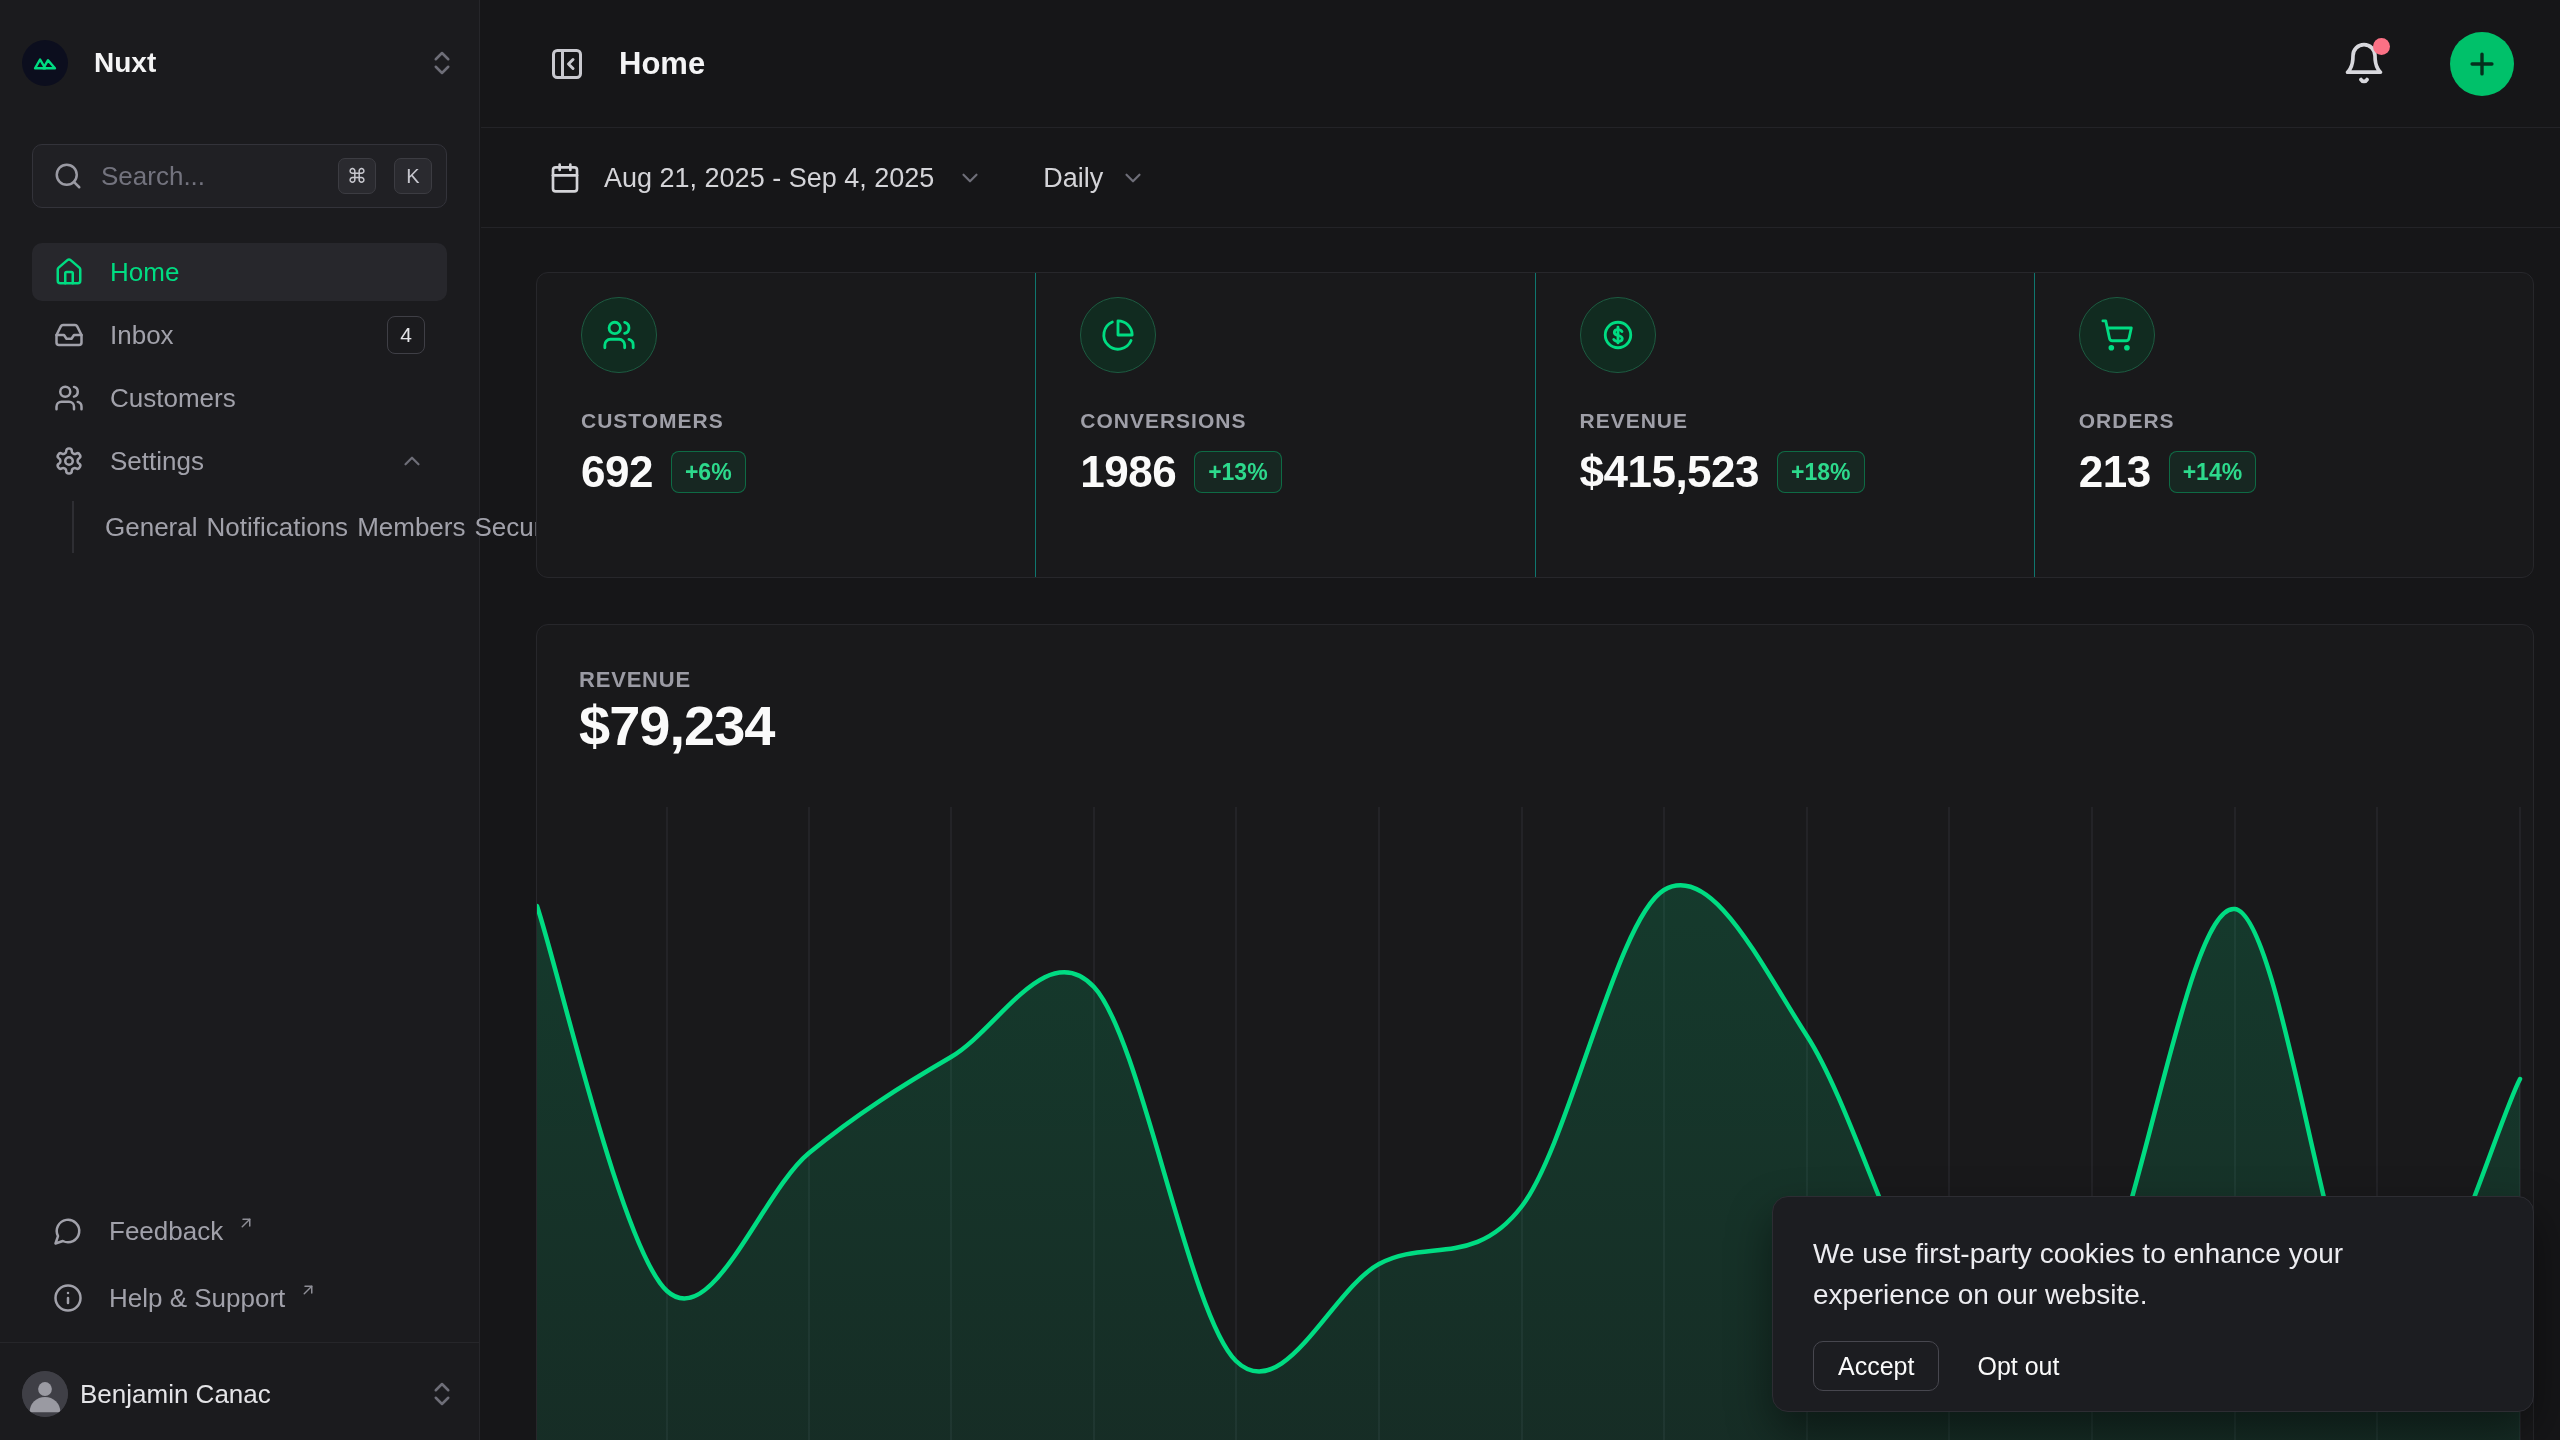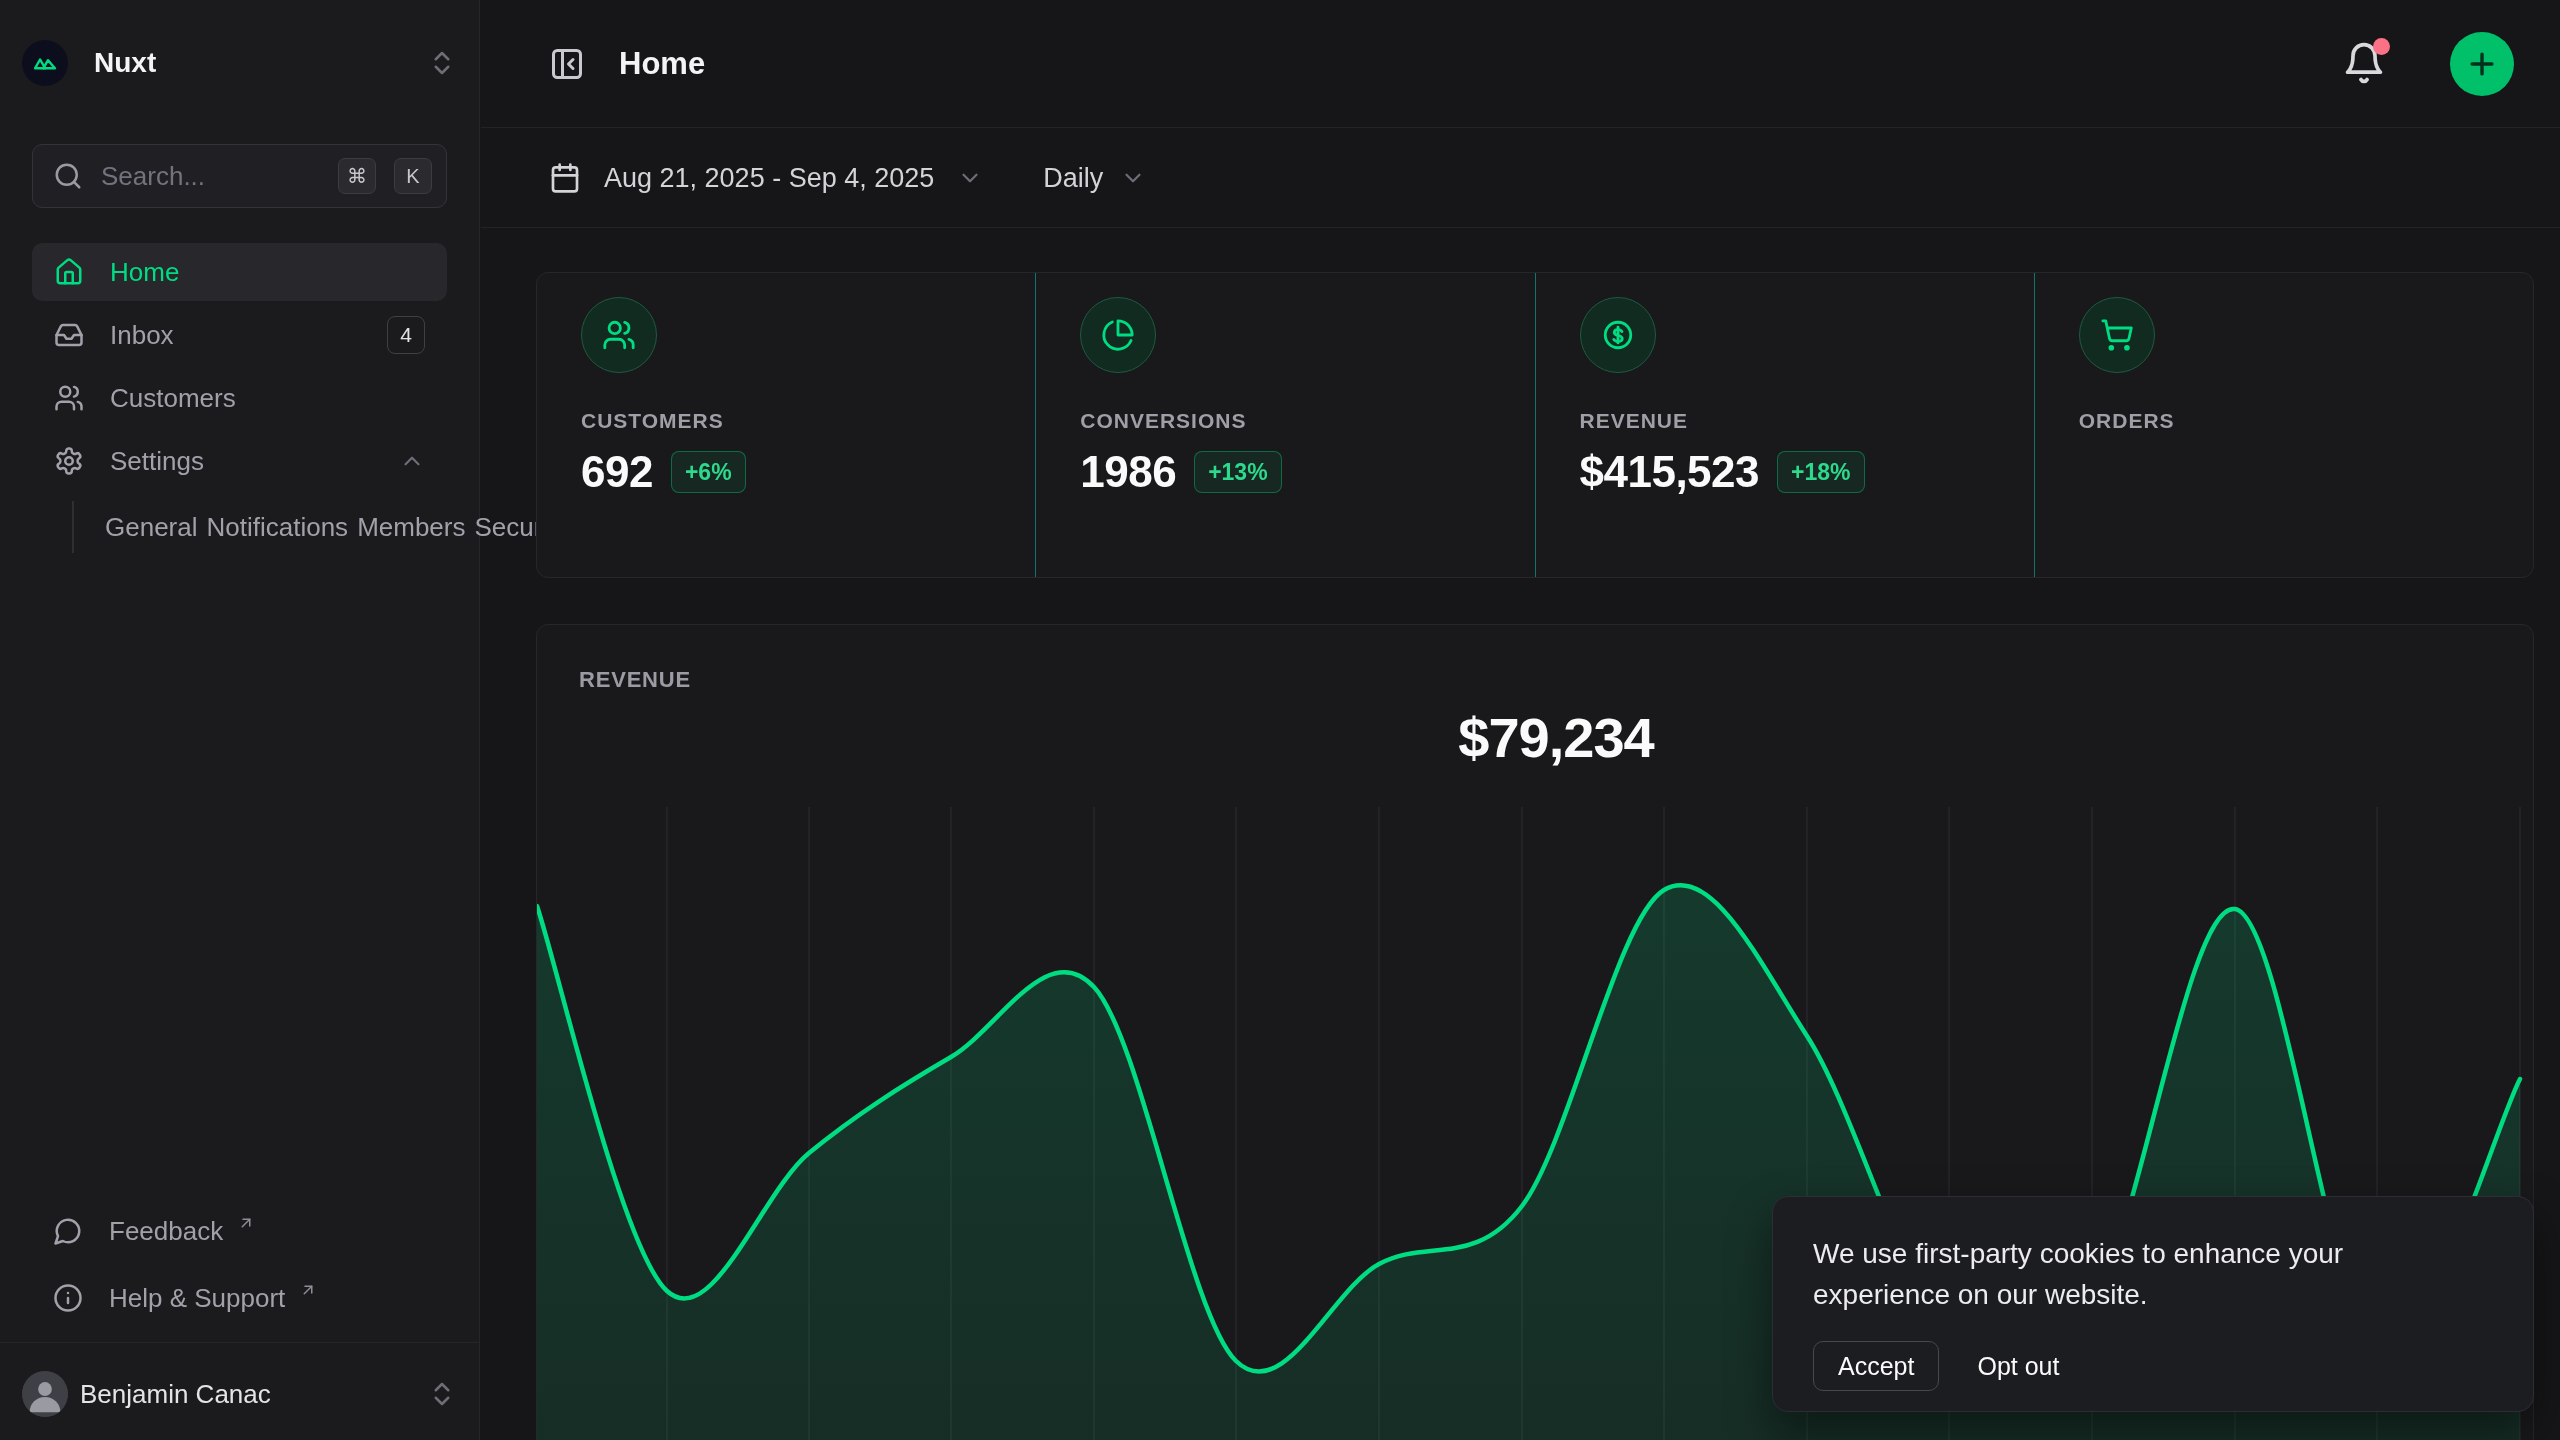--- a/index.html
+++ b/index.html
@@ -62,21 +62,21 @@
   .stat-label { margin-top:36px; font-size:21px; font-weight:600; letter-spacing:1px; color:#9f9fa8; }
   .stat-value-row { margin-top:14px; display:flex; align-items:center; gap:18px; }
   .stat-value { font-size:44px; font-weight:700; color:#fafafa; letter-spacing:-0.5px; }
   .delta-badge { height:42px; padding:0 13px; border-radius:8px; background:rgba(0,220,130,0.07); border:1px solid rgba(0,220,130,0.38);
     color:#2dd98c; font-size:23px; font-weight:600; display:flex; align-items:center; }
 
   
   #revenue-card { position:absolute; left:55px; top:624px; width:1998px; height:840px; background:#19191b; border:1px solid #27272b; border-radius:12px; overflow:hidden; }
   .rev-head { padding:42px 0 0 42px; }
   .rev-label { font-size:22px; font-weight:600; letter-spacing:0.8px; color:#9b9ba4; }
-  .rev-value { margin-top:12px; font-size:56px; font-weight:700; color:#fafafa; letter-spacing:-1px;text-align:center; }
+  .rev-value { font-size:56px; font-weight:700; color:#fafafa; letter-spacing:-1px; }
   #rev-chart { position:absolute; left:0; top:182px; width:1996px; height:640px; }
 
   
   #cookie-banner { position:absolute; left:1291px; top:1196px; width:762px; height:216px; background:#1c1d21; border:1px solid #2d2d33;
     border-radius:16px; box-shadow:0 20px 45px rgba(0,0,0,0.45); padding:36px 40px; z-index:5; }
   .cookie-text { font-size:28px; color:#ececf0; line-height:1.47; max-width:600px; }
   .cookie-actions { margin-top:26px; display:flex; align-items:center; gap:38px; }
   .accept-btn { height:50px; padding:0 24px; background:transparent; border:1px solid #47474f; border-radius:10px;
     color:#fafafa; font-size:25px; font-weight:500; cursor:pointer; font-family:inherit; }
   .optout-btn { background:none; border:none; color:#fafafa; font-size:25px; font-weight:500; cursor:pointer; font-family:inherit; }
@@ -326,20 +326,24 @@
 
       <div class="stat-col">
         <div class="stat-ic-circle">
           <svg class="ic" width="34" height="34" viewBox="0 0 24 24">
               <circle cx="8" cy="21" r="1"></circle>
               <circle cx="19" cy="21" r="1"></circle>
               <path d="M2.05 2.05h2l2.66 12.42a2 2 0 0 0 2 1.58h9.78a2 2 0 0 0 1.95-1.57l1.65-7.43H5.12"></path>
             </svg>
         </div>
         <div class="stat-label">ORDERS</div>
+        <div class="stat-value-row">
+          <span class="stat-value">213</span>
+          <span class="delta-badge">+14%</span>
+        </div>
       </div>
     </section>
 
     <section id="revenue-card">
       <div class="rev-head">
         <div class="rev-label">REVENUE</div>
         <div class="rev-value">$79,234</div>
       </div>
       <svg id="rev-chart" viewBox="0 0 1996 640" preserveAspectRatio="none">
           <defs>

